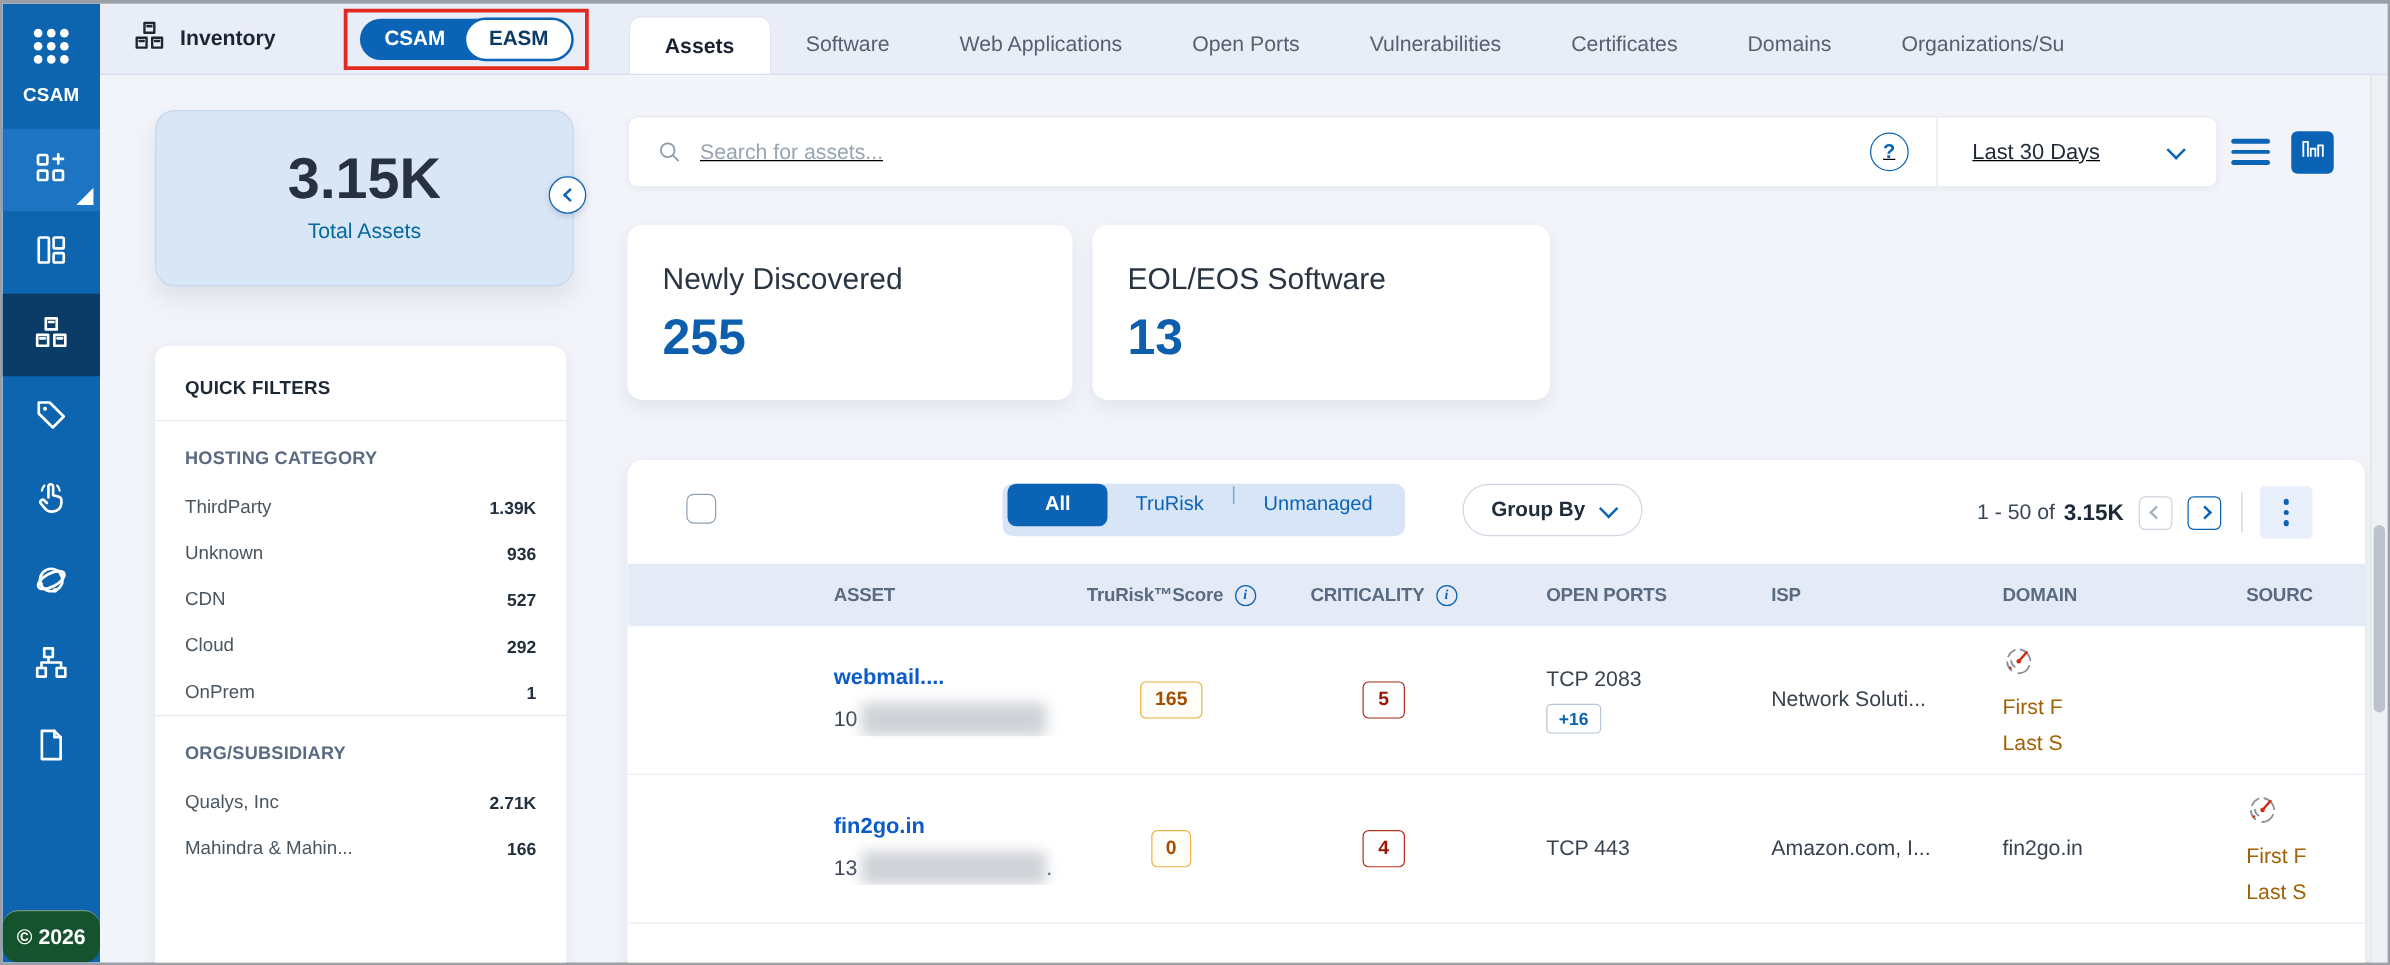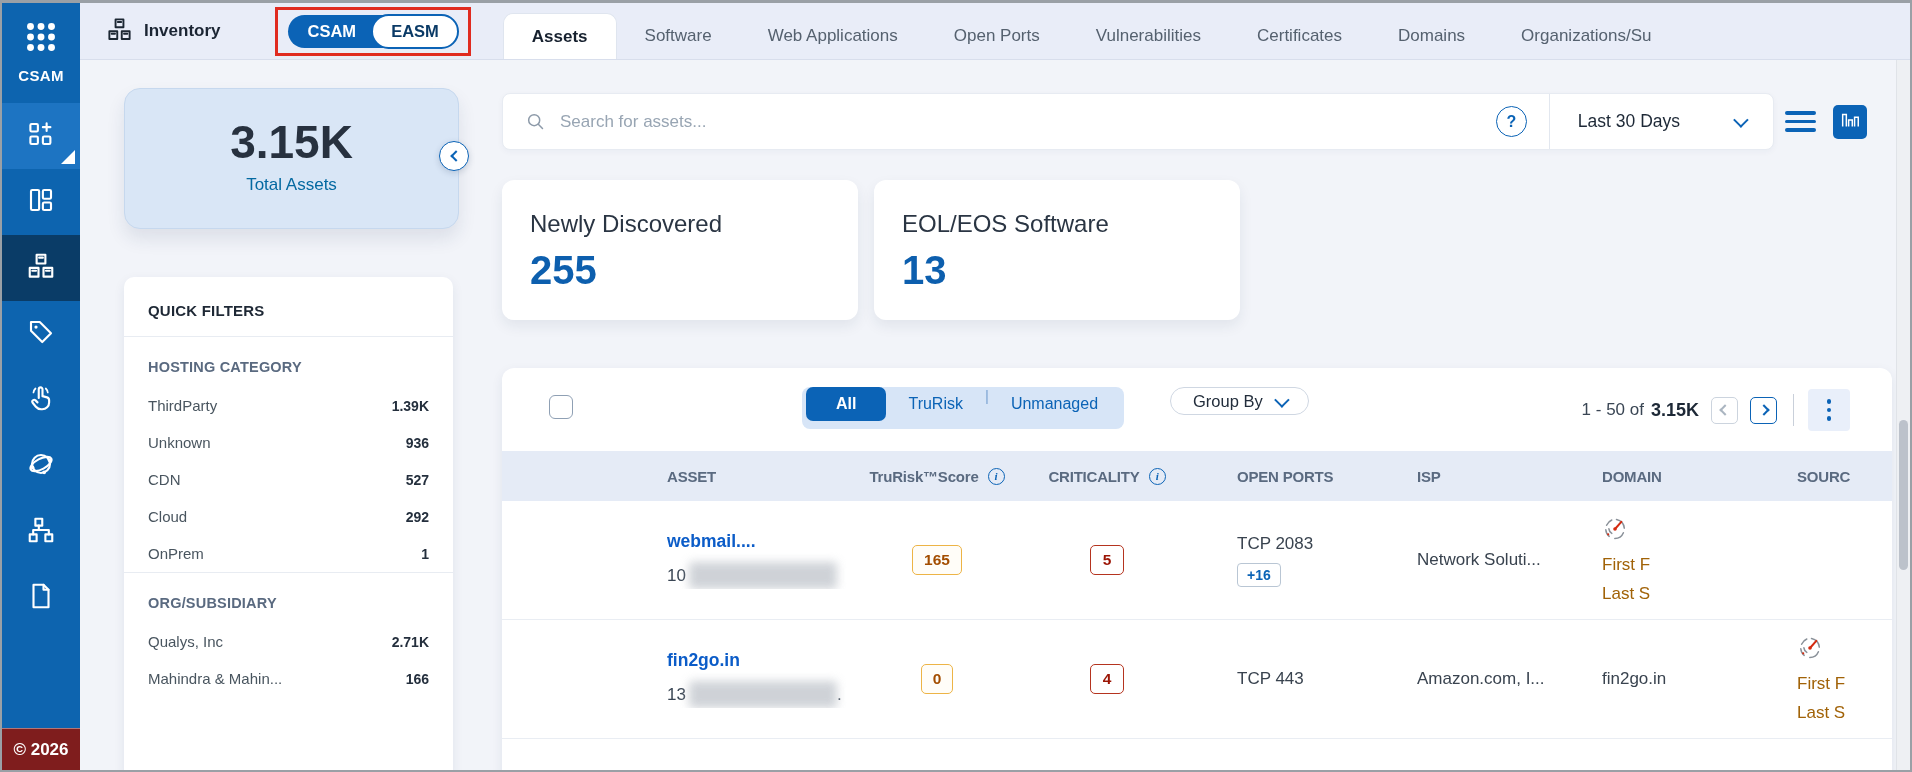--- a/index.html
+++ b/index.html
@@ -15,21 +15,21 @@
   .app-block .icon svg { width:36px; height:36px; }
   .app-label { color:#fff; font-weight:700; font-size:15px; margin-top:8px; letter-spacing:.3px; }
   .nav-item { position:relative; height:66px; display:flex; align-items:center; justify-content:center; cursor:pointer; }
   .nav-item .icon svg { width:30px; height:30px; color:#fff; }
   .nav-item.add { background:#1d74c2; }
   .nav-item.active { background:#0a3c67; }
   .corner { position:absolute; right:5px; bottom:5px; width:14px; height:14px; background:#fff;
             clip-path:polygon(100% 0,100% 100%,0 100%); }
   .sidebar-footer { position:absolute; left:0; right:0; bottom:0; height:42px; display:flex; align-items:center;
     justify-content:center; color:#fff; font-size:17px; font-weight:600; border-top:1px solid rgba(255,255,255,.4);
-    background:#7f1d1d; }
+    background:#14532d;border-radius:13px; }
 
   
   .topbar { position:absolute; left:78px; right:0; top:0; height:57px; background:#e9edf8;
     border-bottom:1px solid #d8deec; display:flex; align-items:center; z-index:4; }
   .title-wrap { display:flex; align-items:center; gap:11px; margin-left:26px; }
   .title-wrap .icon svg { width:27px; height:27px; color:#1c2733; }
   .page-title { font-size:17px; font-weight:700; color:#1b2533; }
   .toggle-annotation { margin-left:54px; border:3px solid #e02b20; padding:5px 10px; }
   .mode-toggle { display:flex; align-items:center; background:#0b63b6; border-radius:18px; height:33px;
     padding-left:20px; cursor:pointer; }
@@ -58,21 +58,21 @@
     border-radius:10px; box-shadow:0 4px 12px rgba(30,50,90,.08); overflow:hidden; }
   .qf-title { font-size:15px; font-weight:700; color:#1e2835; padding:25px 24px 17px; letter-spacing:.2px; }
   .qf-divider { border-top:1px solid #e8ecf2; }
   .qf-section-title { font-size:14.5px; font-weight:700; color:#5a6a80; margin:22px 24px 12px; letter-spacing:.2px; }
   .qf-item { display:flex; justify-content:space-between; align-items:center; padding:10px 24px; cursor:pointer; }
   .qf-label { font-size:15px; color:#49555f; }
   .qf-value { font-size:14px; font-weight:700; color:#242f3d; }
 
   
   .search-bar { position:absolute; left:422px; top:33px; width:1272px; height:57px; background:#fff;
-    border:1px solid #e7ebf2; border-radius:8px; display:flex; align-items:center; box-shadow:0 2px 6px rgba(30,50,90,.04); }
+    border:1px solid #e7ebf2; border-radius:8px; display:flex; align-items:center; box-shadow:0 2px 6px rgba(30,50,90,.04);text-decoration:underline; }
   .search-bar .icon-search { margin-left:22px; display:flex; }
   .search-bar .icon-search svg { width:21px; height:21px; color:#8d9aa9; }
   .search-input { flex:1; border:none; outline:none; font-size:17px; color:#2a3543; padding:0 14px;
     font-family:"Liberation Sans", sans-serif; background:transparent; }
   .search-input::placeholder { color:#98a5b3; }
   .help-btn { width:31px; height:31px; border-radius:50%; border:1.8px solid #0b63b6; color:#0b63b6;
     font-size:16px; font-weight:700; display:flex; align-items:center; justify-content:center; margin-right:22px; cursor:pointer; }
   .sb-divider { width:1px; align-self:stretch; background:#e2e7ef; }
   .date-range { display:flex; align-items:center; padding:0 28px; gap:54px; cursor:pointer; }
   .date-range-label { font-size:17.5px; color:#1d2836; }
@@ -102,22 +102,22 @@
   .actions-btn { position:absolute; left:100px; top:19px; height:42px; width:150px; border:1px solid #d9e0e9;
     border-radius:21px; background:#fcfdfe; color:#9aa8b6; font-size:16px; display:flex; align-items:center;
     justify-content:center; gap:12px; cursor:default; }
   .actions-btn .chev-g { width:9px; height:9px; border-right:2px solid #9aa8b6; border-bottom:2px solid #9aa8b6;
     transform:rotate(45deg) translateY(-2px); }
   .segmented { position:absolute; left:300px; top:19px; height:42px; background:#d7e5f7; border-radius:8px;
     display:flex; padding:0 4px; }
   .segment { font-size:16px; color:#0b63b6; padding:0 22px; height:34px; display:flex; align-items:center; cursor:pointer; }
   .segment.active { background:#0b63b6; color:#fff; font-weight:700; border-radius:7px; padding:0 30px; }
   .seg-sep { color:#7fa6d4; font-size:15px; }
-  .groupby-btn { position:absolute; left:668px; top:19px; height:28px; border:1px solid #cfd7e2; border-radius:21px;
-    background:#fff; padding:0 22px; display:flex; align-items:center; gap:12px; font-size:16.5px; color:#222d3b; cursor:pointer; }
+  .groupby-btn { position:absolute; left:668px; top:19px; height:42px; border:1px solid #cfd7e2; border-radius:21px;
+    background:#fff; padding:0 22px; display:flex; align-items:center; gap:12px; font-size:16.5px; color:#222d3b; cursor:pointer;font-weight:bold; }
   .pager { position:absolute; right:42px; top:21px; display:flex; align-items:center; }
   .pager-range { font-size:17px; color:#3a4654; }
   .pager-total { font-size:18px; font-weight:700; color:#1d2836; margin-left:7px; }
   .pg-btn { width:27px; height:27px; border-radius:5px; display:flex; align-items:center; justify-content:center;
     margin-left:12px; cursor:pointer; background:#fff; }
   .pg-btn.prev { border:1px solid #ccd4de; }
   .pg-btn.prev .pchev { border-color:#aab5c1; transform:rotate(45deg); border-left:2px solid #aab5c1; border-bottom:2px solid #aab5c1; border-right:none; border-top:none; }
   .pg-btn.next { border:1.6px solid #0b63b6; }
   .pg-btn.next .pchev { transform:rotate(-135deg); border-left:2.2px solid #0b63b6; border-bottom:2.2px solid #0b63b6; }
   .pchev { width:8px; height:8px; }

